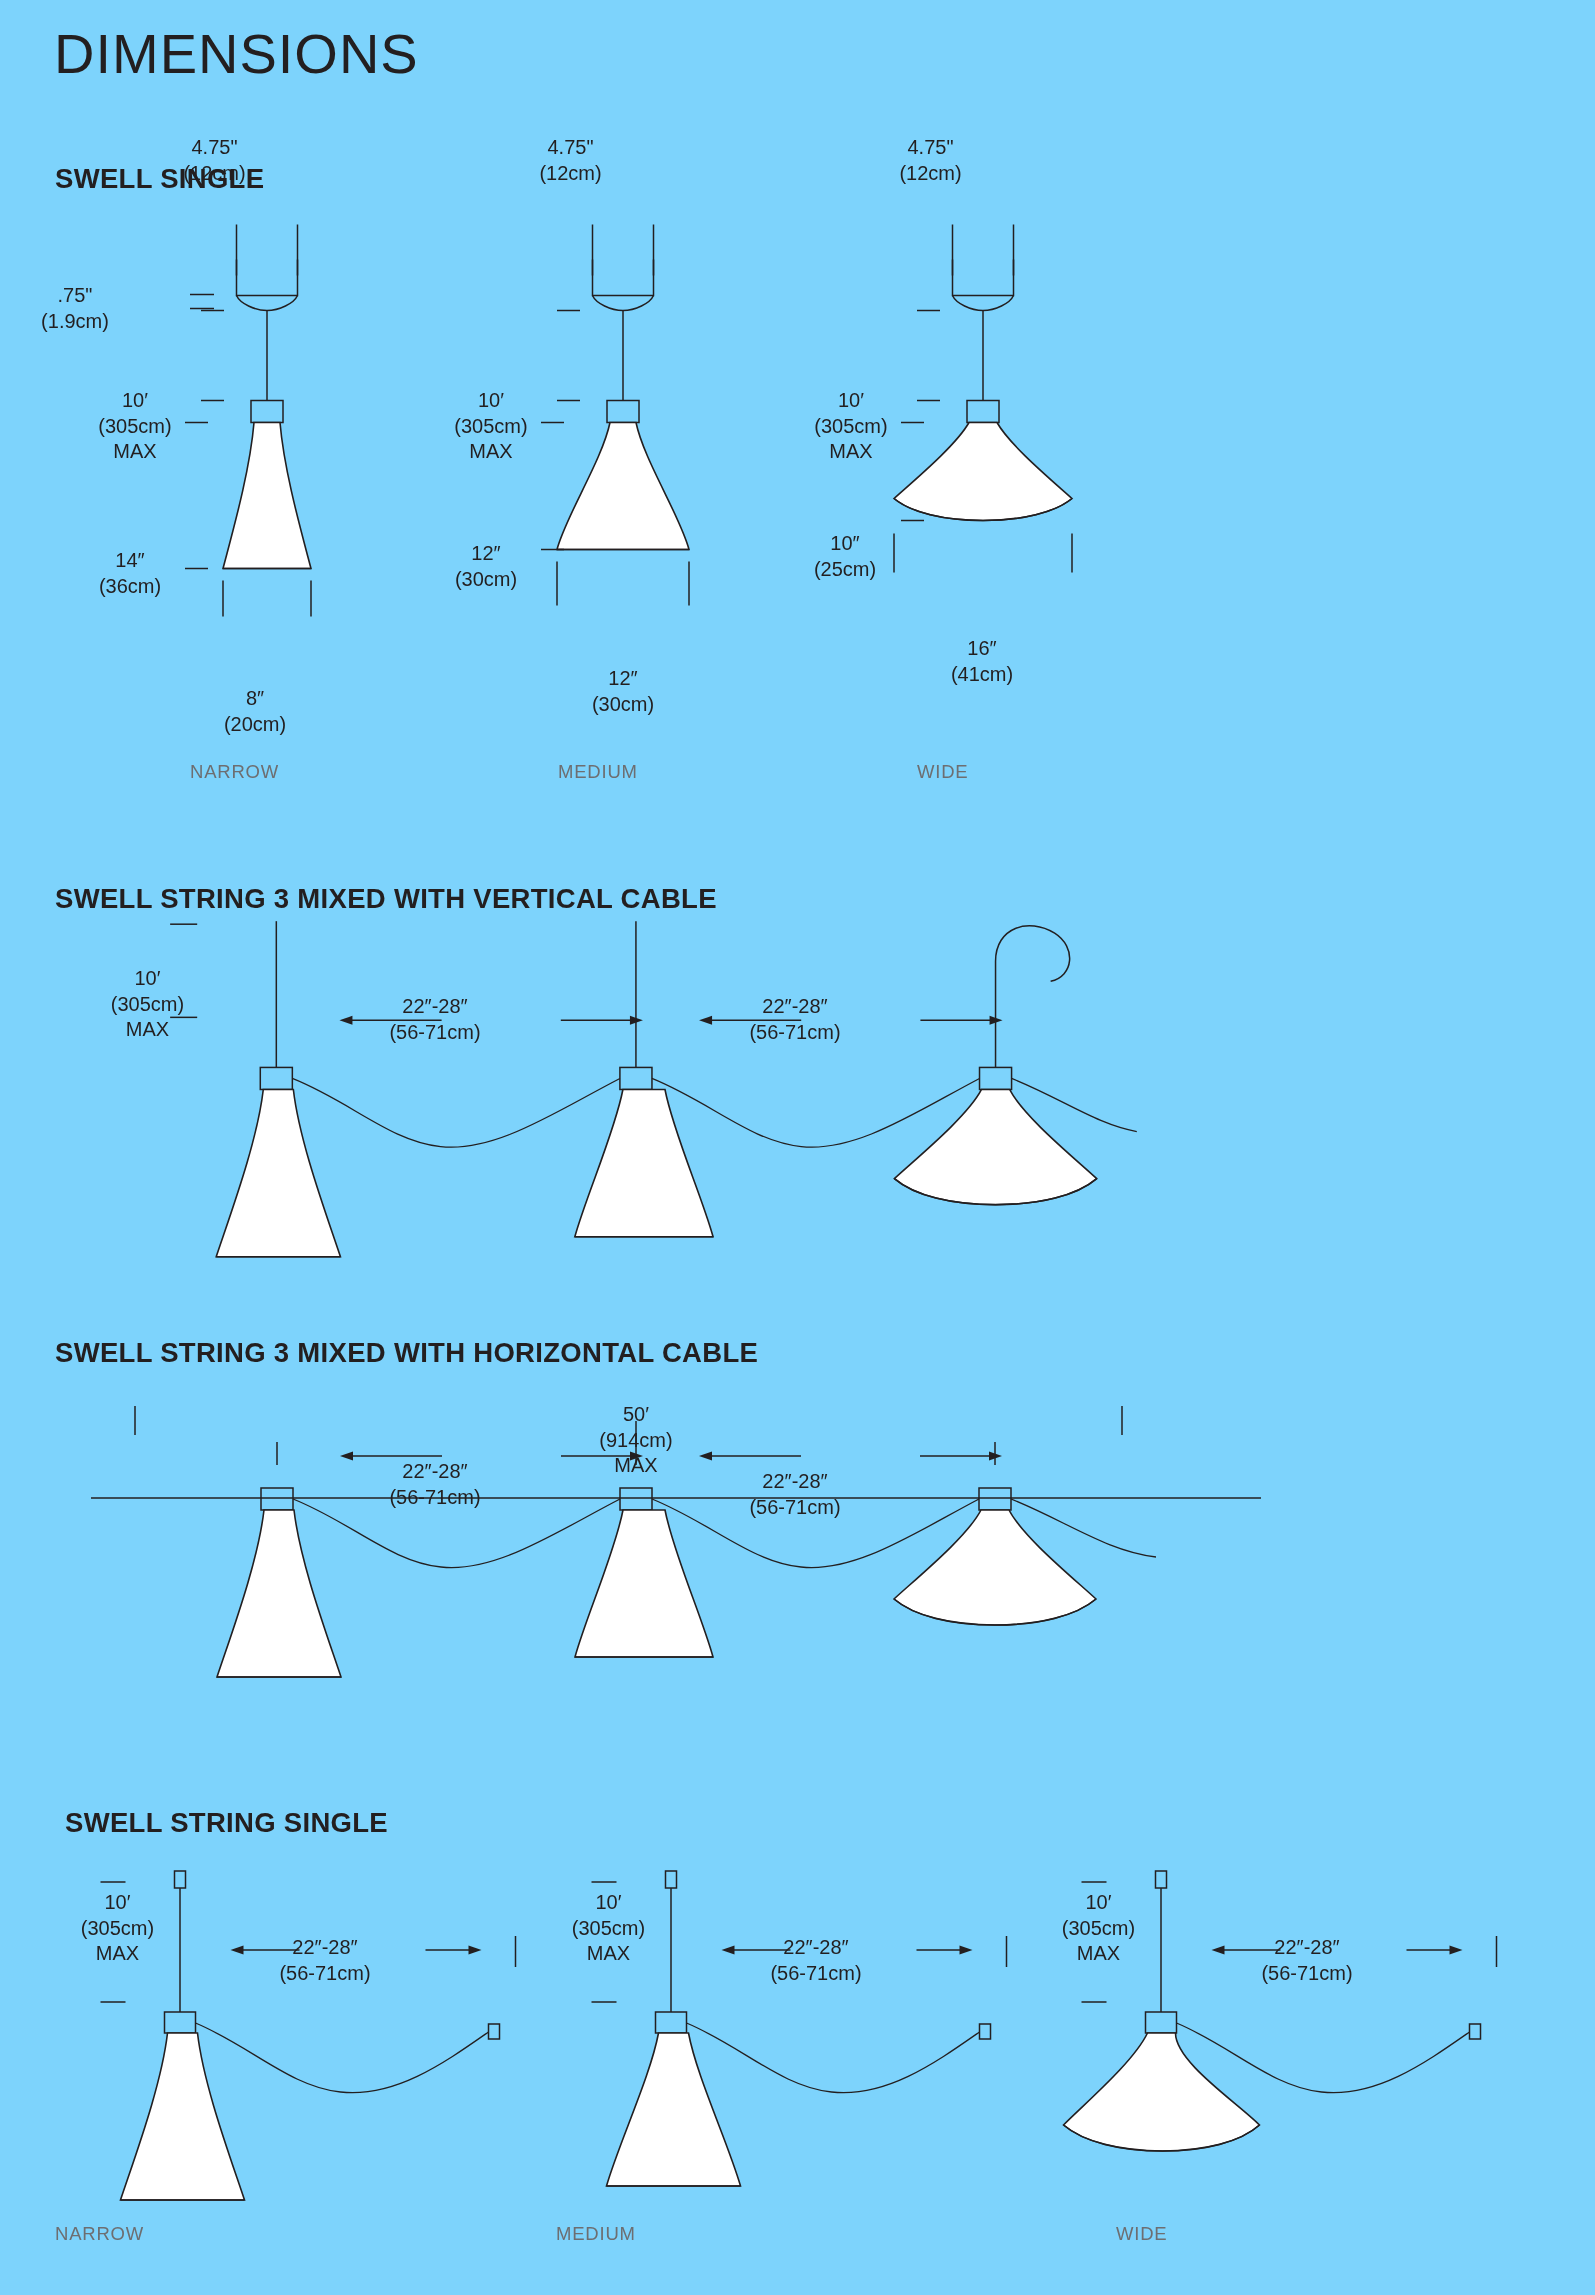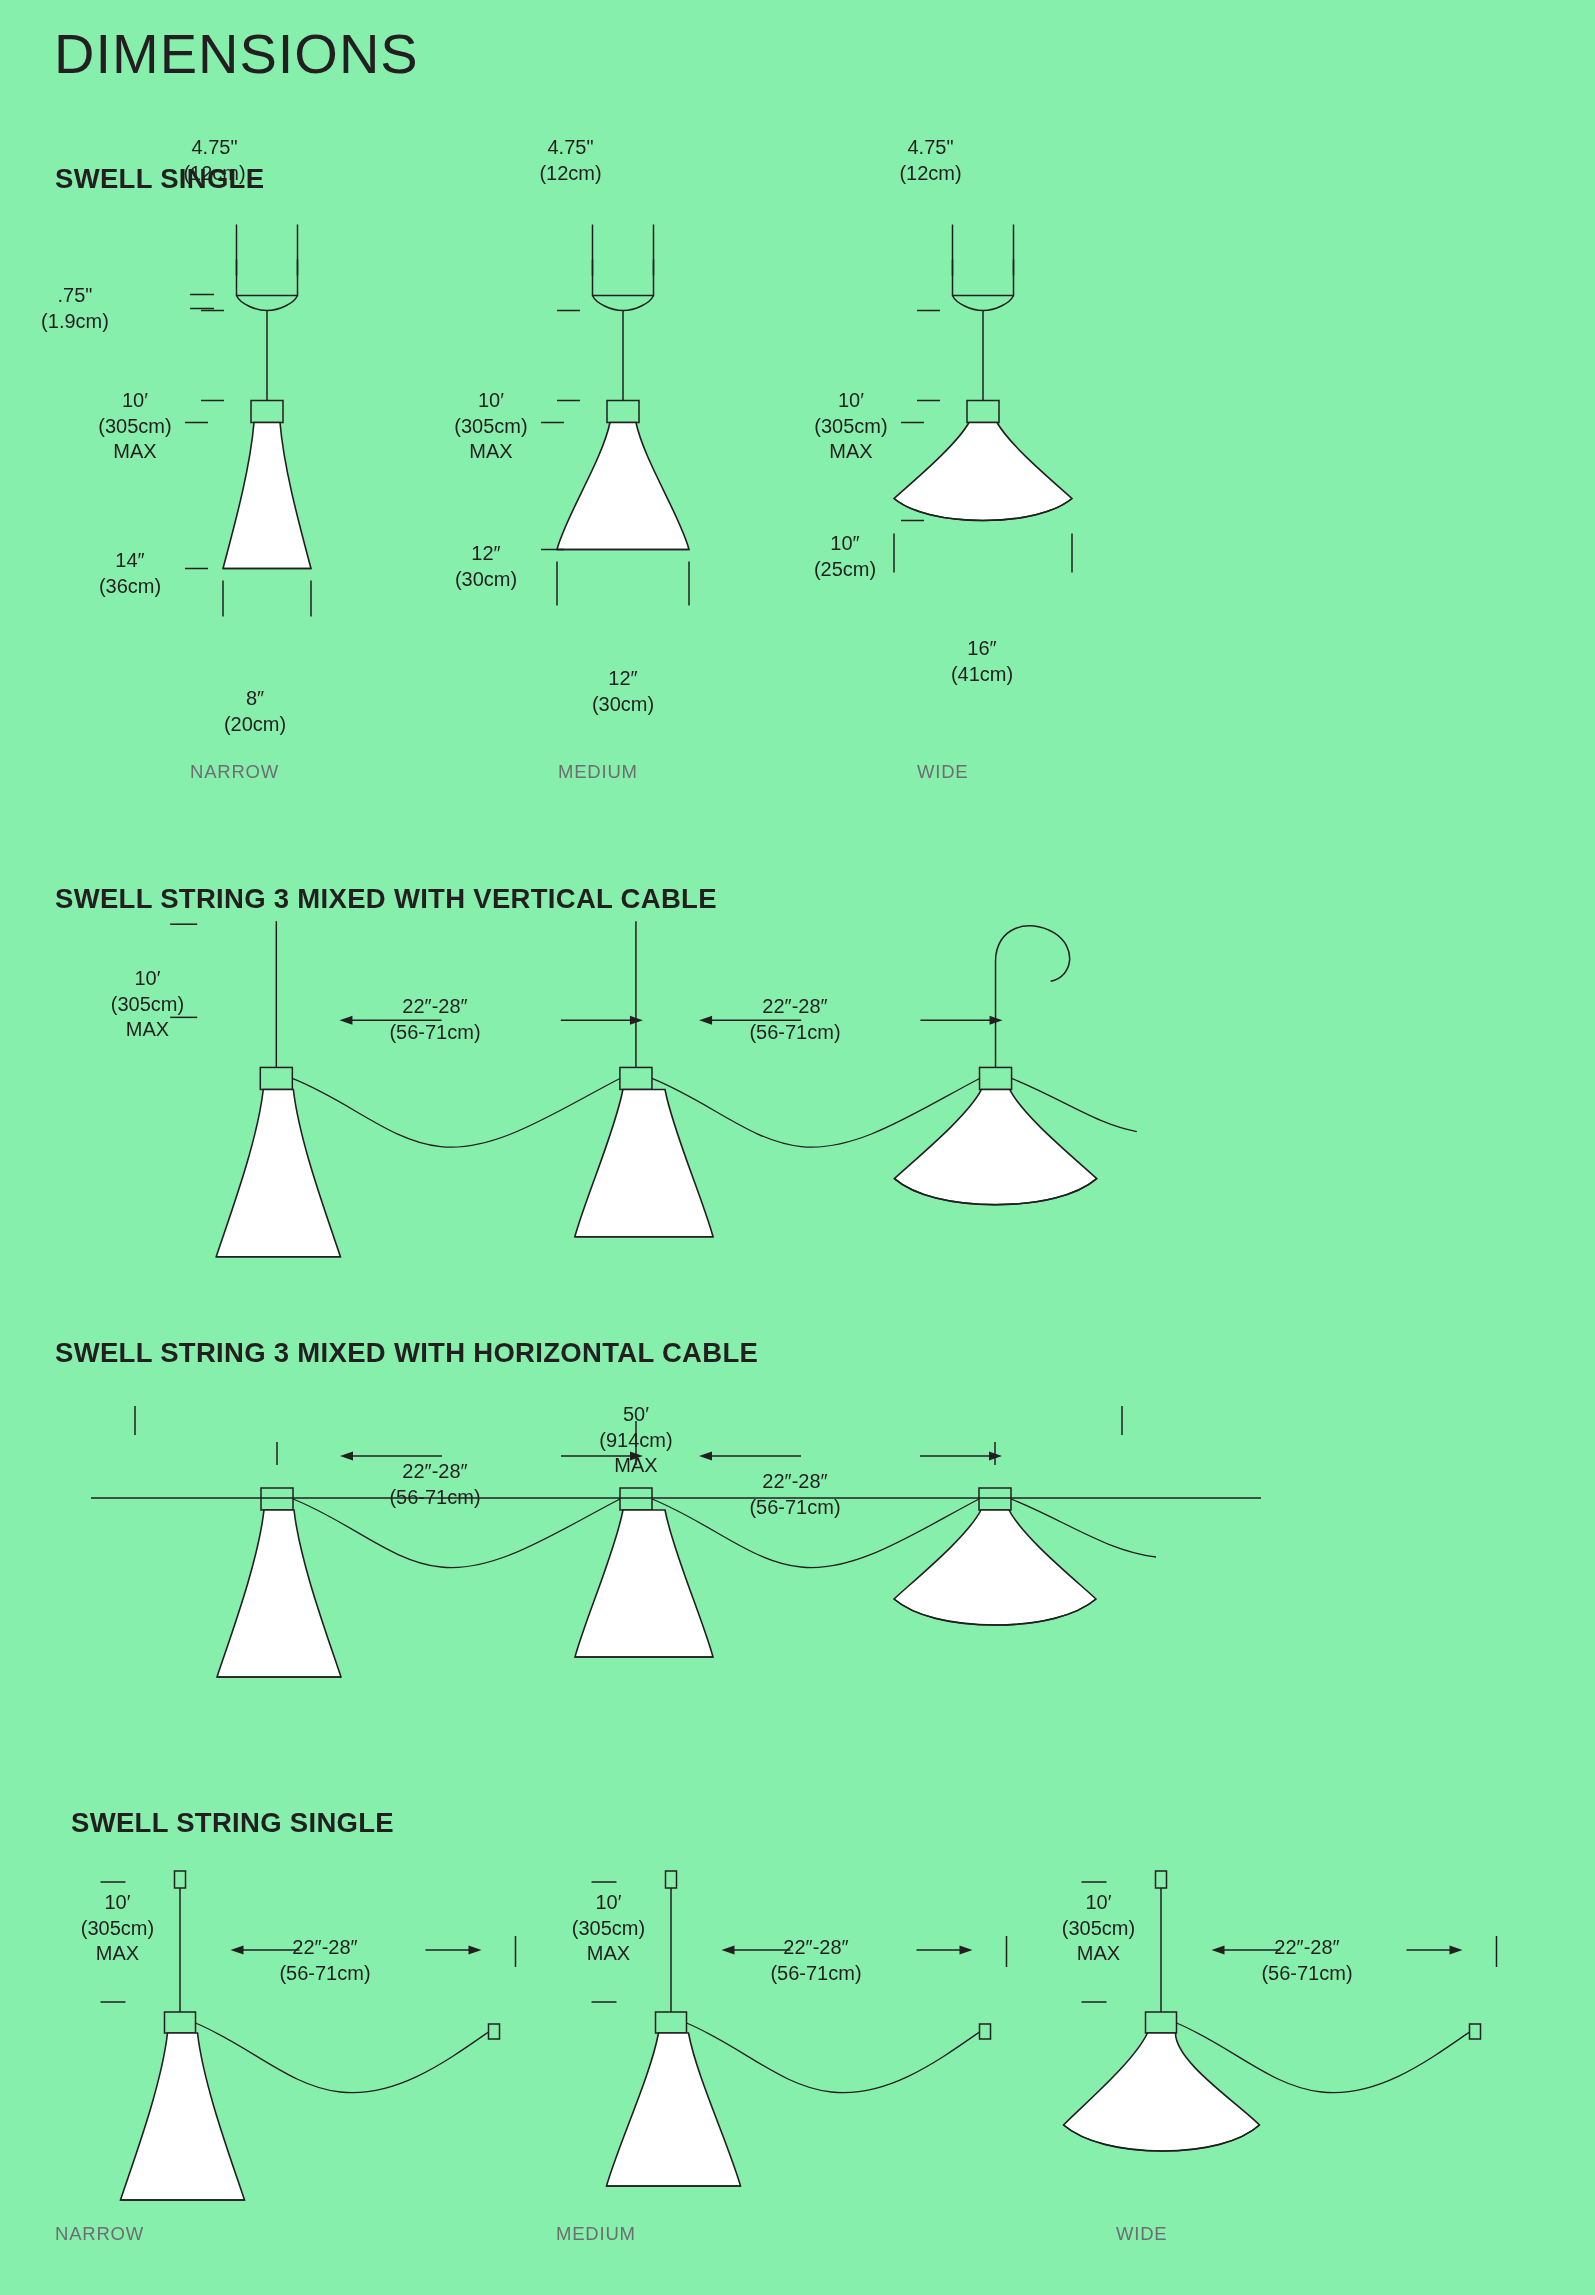--- a/index.html
+++ b/index.html
@@ -9,21 +9,21 @@
   }
   body {
     font-family: "Liberation Sans", sans-serif;
     color: #231f20;
     -webkit-font-smoothing: antialiased;
   }
   #page {
     position: relative;
     width: 1595px;
     height: 2295px;
-    background: #86efac;
+    background: #7dd3fc;
     overflow: hidden;
   }
   .abs { position: absolute; }
   #page-title {
     left: 54px;
     top: 26px;
     font-size: 56px;
     font-weight: 300;
     letter-spacing: 1px;
     color: #231f20;
@@ -306,21 +306,21 @@
   </div>
   <div class="abs dim-label" style="left:350px; top:1459px; width:170px;">
     <span>22″-28″</span><br>
     <span>(56-71cm)</span>
   </div>
   <div class="abs dim-label" style="left:710px; top:1469px; width:170px;">
     <span>22″-28″</span><br>
     <span>(56-71cm)</span>
   </div>
 
-  <div class="abs section-title" style="left:71px; top:1807px;">SWELL STRING SINGLE</div>
+  <div class="abs section-title" style="left:65px; top:1807px;">SWELL STRING SINGLE</div>
 
   <div class="abs" style="left:75px; top:1852px; width:501px; height:370px;">
     <svg width="501" height="370" viewBox="0 0 1000 740">
 
       <rect class="ln" x="198" y="38" width="22" height="34"></rect>
       <line class="ln" x1="209" y1="72" x2="209" y2="320"></line>
 
       <line class="ln-tick" x1="50" y1="60" x2="100" y2="60"></line>
       <line class="ln-tick" x1="50" y1="300" x2="100" y2="300"></line>
 

